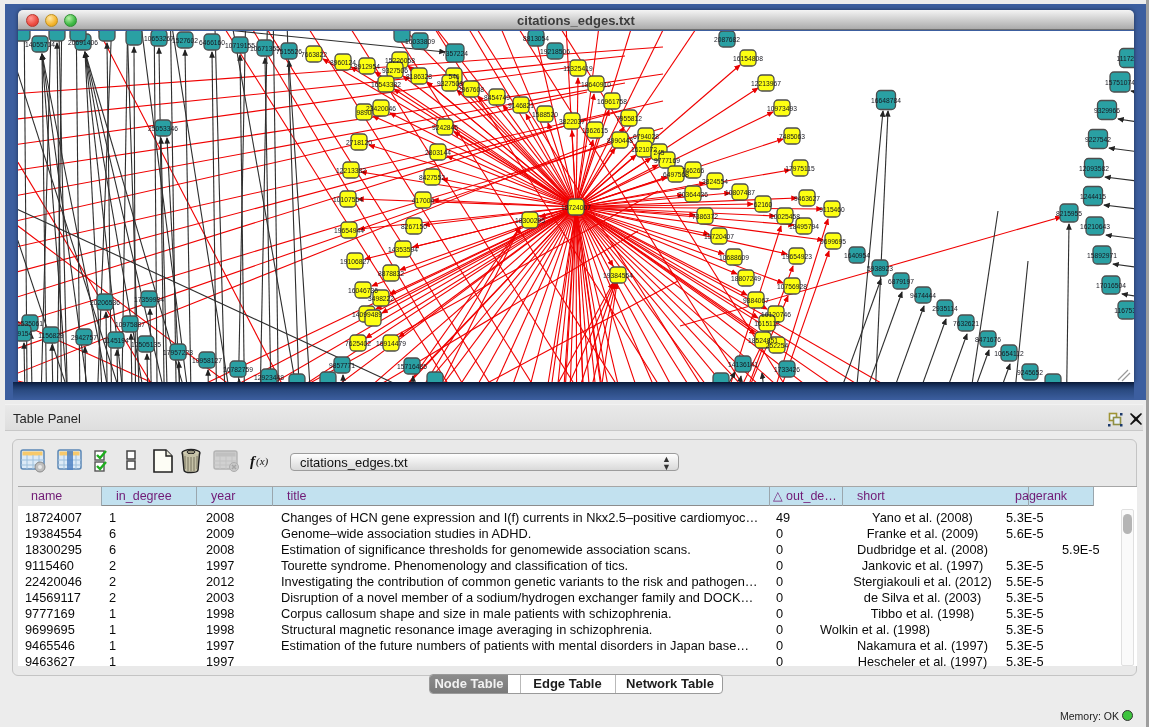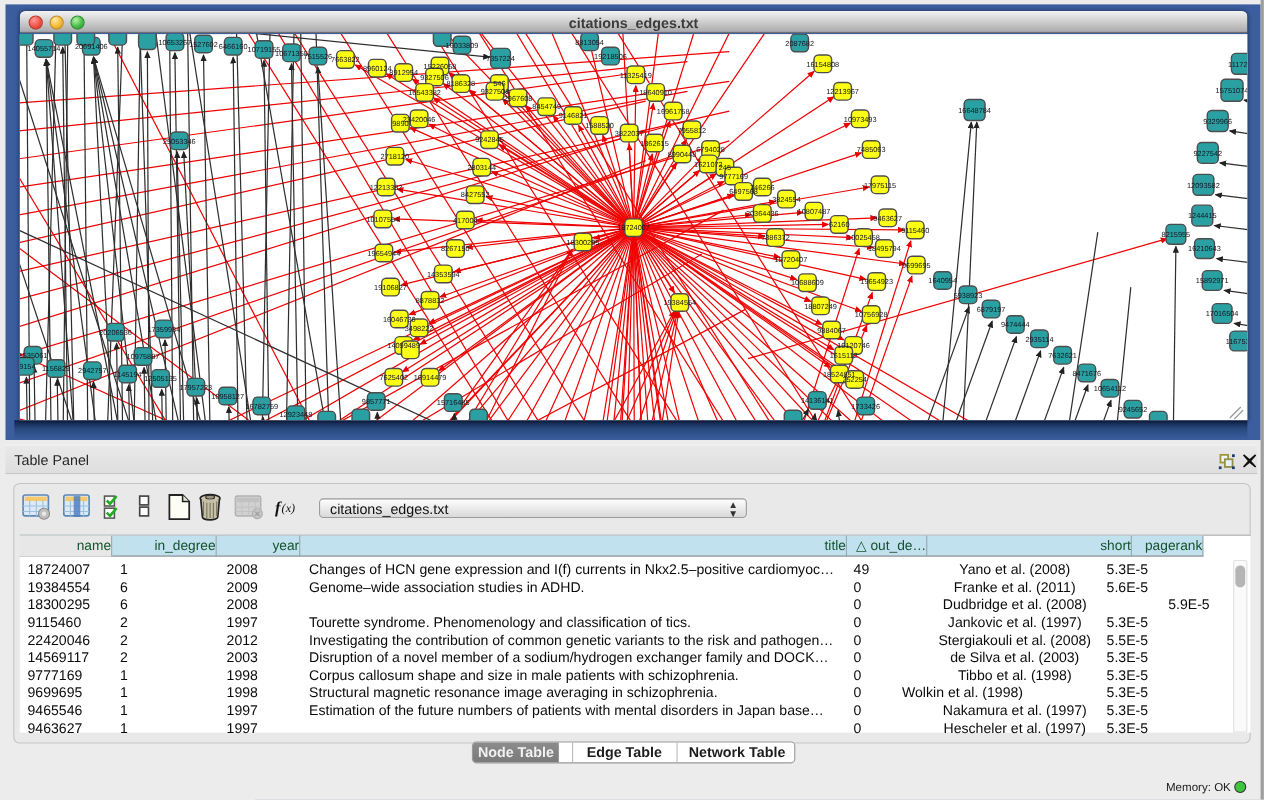--- a/index.html
+++ b/index.html
@@ -13,21 +13,21 @@
 #canvas{position:absolute;left:0;top:21px;width:1116px;height:351px;background:#fff;overflow:hidden}
 
 #tphead{position:absolute;left:5px;top:404px;width:1138px;height:27px;background:linear-gradient(#e9e9e9,#dedede);border-top:1px solid #f2f2f2;border-bottom:1px solid #c8c8c8}
 #tphead .t{position:absolute;left:8px;top:6px;font-size:13px;color:#262626}
 #panel{position:absolute;left:12px;top:439px;width:1125px;height:237px;background:#e9e9e9;border:1px solid #c4c4c4;border-radius:6px}
 #toolbar{position:absolute;left:5px;top:7px;height:28px}
 #combo{position:absolute;left:277px;top:13px;width:389px;height:18px;border:1px solid #9c9c9c;border-radius:4px;background:linear-gradient(#fefefe,#d9d9d9);font-size:13px;color:#111;padding:1px 0 0 9px}
 #combo .ar{position:absolute;right:7px;top:1px;font-size:9px;color:#333;line-height:8px}
 #tbl{position:absolute;left:5px;top:46px;width:1119px;height:180px;background:#fff;border-top:1px solid #a6a6a6}
 #thead{position:absolute;left:0;top:0;width:1076px;height:19px;background:#c2e1ef;border-bottom:1px solid #8c8c8c}
-.th{position:absolute;top:0;height:19px;font-size:12.5px;color:#14532d;text-align:right;line-height:19px;border-right:1px solid #9aa6ad;padding-left:13px}
+.th{position:absolute;top:0;height:19px;font-size:12.5px;color:#701a75;text-align:left;line-height:19px;border-right:1px solid #9aa6ad;padding-left:13px}
 #tbody{position:absolute;left:0;top:20px;width:1076px;height:160px;font-size:12.8px;color:#0a0a0a}
 .trow{position:absolute;left:0;height:16px;width:1076px}
 .trow span{position:absolute;top:3px;white-space:nowrap}
 #vscroll{position:absolute;right:3px;top:22px;width:13px;height:157px;background:#fafafa;border:1px solid #e0e0e0;border-radius:2px}
 #vthumb{position:absolute;left:1px;top:4px;width:9px;height:20px;background:#b5b5b5;border-radius:5px}
 
 #seg{position:absolute;left:429px;top:674px;width:294px;height:20px;border:1px solid #9a9a9a;border-radius:4px;background:#fff;font-size:13px;font-weight:bold}
 #seg div{position:absolute;top:0;height:18px;line-height:18px;text-align:center;color:#1c1c1c}
 #mem{position:absolute;left:1060px;top:710px;font-size:10.5px;color:#222}
 #memdot{position:absolute;left:1122px;top:710px;width:11px;height:11px;border-radius:50%;background:#3ec43e;border:1px solid #333}
@@ -672,47 +672,48 @@
             <span style="left:758px">49</span>
             <span style="left:826px;width:157px;text-align:center">Yano et al. (2008)</span>
             <span style="left:988px">5.3E-5</span>
 </div>
 <div class="trow" style="top:16px">
 <span style="left:7px">19384554</span>
             <span style="left:91px">6</span>
             <span style="left:188px">2009</span>
             <span style="left:263px">Genome–wide association studies in ADHD.</span>
             <span style="left:758px">0</span>
-            <span style="left:826px;width:157px;text-align:center">Franke et al. (2011)</span>
+            <span style="left:826px;width:157px;text-align:center">Franke et al. (2009)</span>
             <span style="left:988px">5.6E-5</span>
 </div>
 <div class="trow" style="top:32px">
 <span style="left:7px">18300295</span>
             <span style="left:91px">6</span>
             <span style="left:188px">2008</span>
+            <span style="left:263px">Estimation of significance thresholds for genomewide association scans.</span>
             <span style="left:758px">0</span>
             <span style="left:826px;width:157px;text-align:center">Dudbridge et al. (2008)</span>
             <span style="left:1044px">5.9E-5</span>
 </div>
 <div class="trow" style="top:48px">
 <span style="left:7px">9115460</span>
             <span style="left:91px">2</span>
             <span style="left:188px">1997</span>
             <span style="left:263px">Tourette syndrome. Phenomenology and classification of tics.</span>
             <span style="left:758px">0</span>
             <span style="left:826px;width:157px;text-align:center">Jankovic et al. (1997)</span>
             <span style="left:988px">5.3E-5</span>
 </div>
 <div class="trow" style="top:64px">
 <span style="left:7px">22420046</span>
             <span style="left:91px">2</span>
             <span style="left:188px">2012</span>
             <span style="left:263px">Investigating the contribution of common genetic variants to the risk and pathogen…</span>
             <span style="left:758px">0</span>
-            <span style="left:826px;width:157px;text-align:center">Stergiakouli et al. (2008)</span>
+            <span style="left:826px;width:157px;text-align:center">Stergiakouli et al. (2012)</span>
             <span style="left:988px">5.5E-5</span>
 </div>
 <div class="trow" style="top:80px">
 <span style="left:7px">14569117</span>
             <span style="left:91px">2</span>
             <span style="left:188px">2003</span>
             <span style="left:263px">Disruption of a novel member of a sodium/hydrogen exchanger family and DOCK…</span>
             <span style="left:758px">0</span>
             <span style="left:826px;width:157px;text-align:center">de Silva et al. (2003)</span>
             <span style="left:988px">5.3E-5</span>

